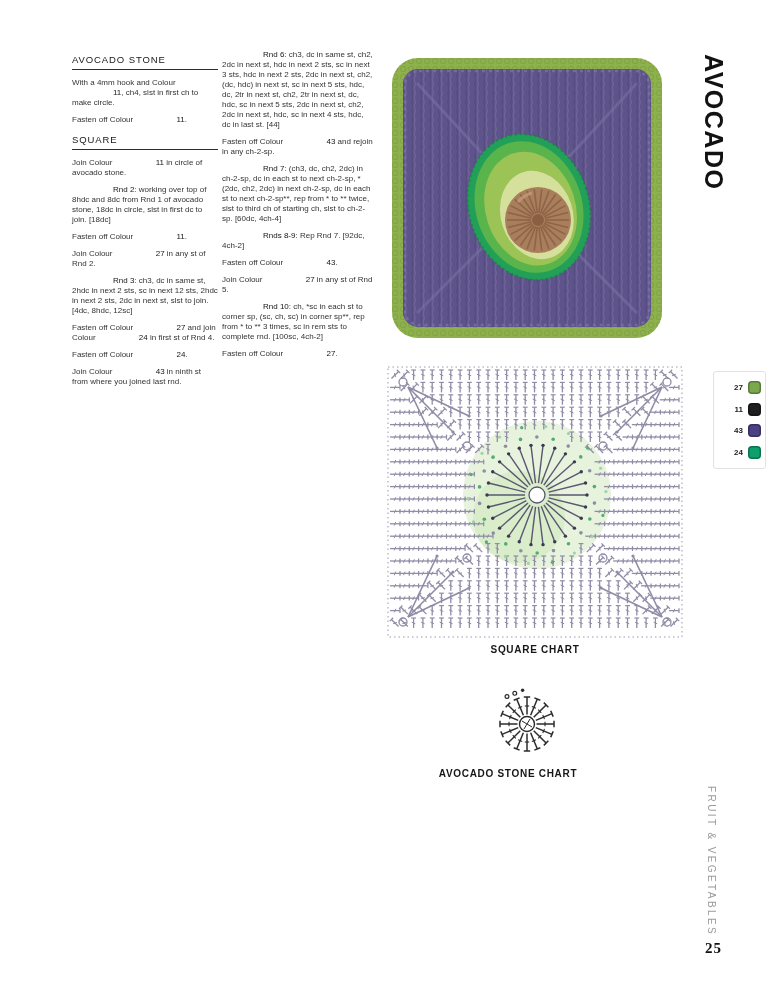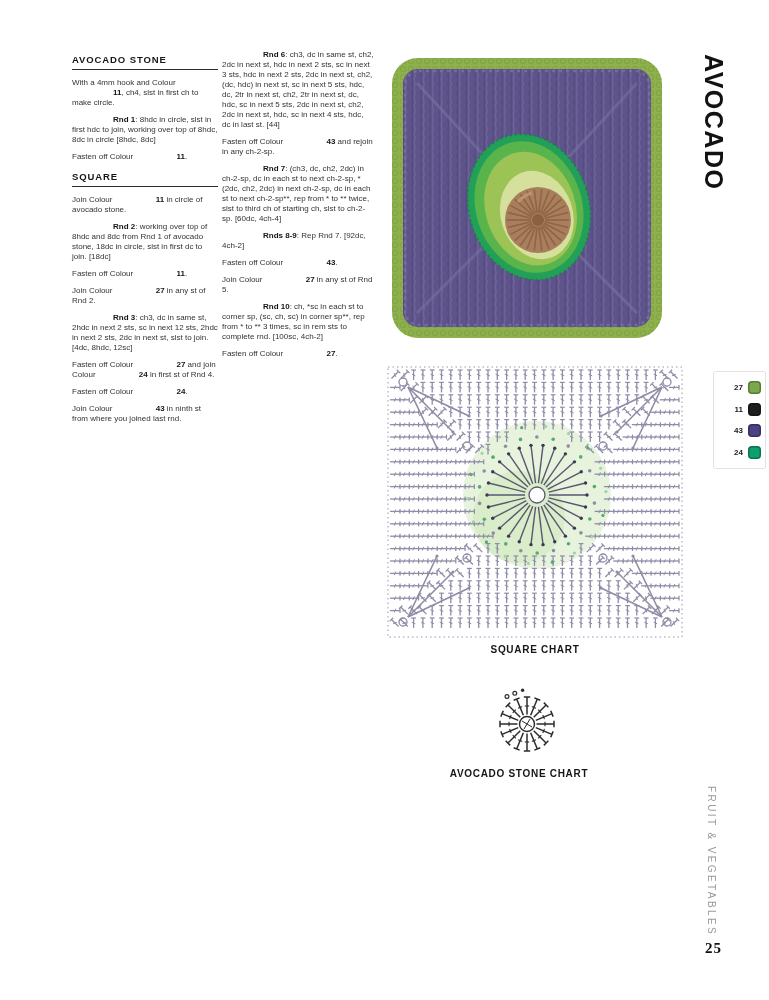--- a/index.html
+++ b/index.html
@@ -4,37 +4,37 @@
 <style>
   html,body{margin:0;padding:0;}
   body{
     width:769px;height:1000px;position:relative;background:#ffffff;
     font-family:"Liberation Sans",sans-serif;color:#2b2b2b;overflow:hidden;
   }
   .abs{position:absolute;}
   
   .pattern-col{position:absolute;}
   .col-heading{
-    font-size:9.5px;font-weight:bold;letter-spacing:.9px;color:#161616;
+    font-size:9.5px;font-weight:normal;letter-spacing:.9px;color:#161616;
     border-bottom:1.5px solid #2c2c2c;padding:2px 0 4px;margin:0 0 8px;
   }
   .col-heading + .col-heading, .para + .col-heading{margin-top:3px;}
   .para{font-size:8px;line-height:10px;margin:0 0 7px;color:#333;}
-  .para .b{font-weight:bold;color:#151515;padding-left:41px;}
+  .para .b{font-weight:normal;color:#151515;padding-left:41px;}
   
   .photo{left:391px;top:57px;width:272px;height:282px;}
   
   .sq-chart{left:387px;top:366px;width:296px;height:272px;}
   .chart-caption{
     font-size:10px;font-weight:bold;letter-spacing:.7px;color:#161616;
     text-align:center;
   }
   .sq-caption{left:387px;top:644px;width:296px;}
   .stone-chart{left:477px;top:684px;width:96px;height:78px;}
-  .stone-caption{left:429px;top:768px;width:180px;}
+  .stone-caption{left:418px;top:768px;width:180px;}
   
   .legend{
     left:713px;top:371px;width:53px;height:98px;background:#fff;
     border:1px solid #e2e2e2;border-radius:3px;box-sizing:border-box;
     display:flex;flex-direction:column;justify-content:space-evenly;
     padding:3px 4px 3px 0;
   }
   .legend-row{display:flex;align-items:center;justify-content:flex-end;gap:5px;height:18px;}
   .legend-code{font-size:8px;font-weight:bold;color:#222;}
   .legend-swatch{width:13px;height:13px;border-radius:4px;box-shadow:inset 0 0 0 1.5px rgba(0,0,0,.28);}
@@ -50,21 +50,20 @@
   .page-num{left:705px;top:940px;font-size:15px;font-weight:bold;color:#111;letter-spacing:1px;font-family:Liberation Serif, serif;}
 </style>
 </head>
 <body>
 
 <div class="page">
 
   <div class="pattern-col" style="left:72px;top:52px;width:146px;">
       <div class="col-heading">AVOCADO STONE</div>
       <p class="para"><span>With a 4mm hook and Colour </span><span class="b">11</span><span>, ch4, slst in first ch to make circle.</span></p>
-      <p class="para"><span class="b">Rnd 1</span><span>: 8hdc in circle, slst in first hdc to join, working over top of 8hdc, 8dc in circle [8hdc, 8dc]</span></p>
       <p class="para"><span>Fasten off Colour </span><span class="b">11</span><span>.</span></p>
       <div class="col-heading">SQUARE</div>
       <p class="para"><span>Join Colour </span><span class="b">11</span><span> in circle of avocado stone.</span></p>
       <p class="para"><span class="b">Rnd 2</span><span>: working over top of 8hdc and 8dc from Rnd 1 of avocado stone, 18dc in circle, slst in first dc to join. [18dc]</span></p>
       <p class="para"><span>Fasten off Colour </span><span class="b">11</span><span>.</span></p>
       <p class="para"><span>Join Colour </span><span class="b">27</span><span> in any st of Rnd 2.</span></p>
       <p class="para"><span class="b">Rnd 3</span><span>: ch3, dc in same st, 2hdc in next 2 sts, sc in next 12 sts, 2hdc in next 2 sts, 2dc in next st, slst to join. [4dc, 8hdc, 12sc]</span></p>
       <p class="para"><span>Fasten off Colour </span><span class="b">27</span><span> and join Colour </span><span class="b">24</span><span> in first st of Rnd 4.</span></p>
       <p class="para"><span>Fasten off Colour </span><span class="b">24</span><span>.</span></p>
       <p class="para"><span>Join Colour </span><span class="b">43</span><span> in ninth st from where you joined last rnd.</span></p>

